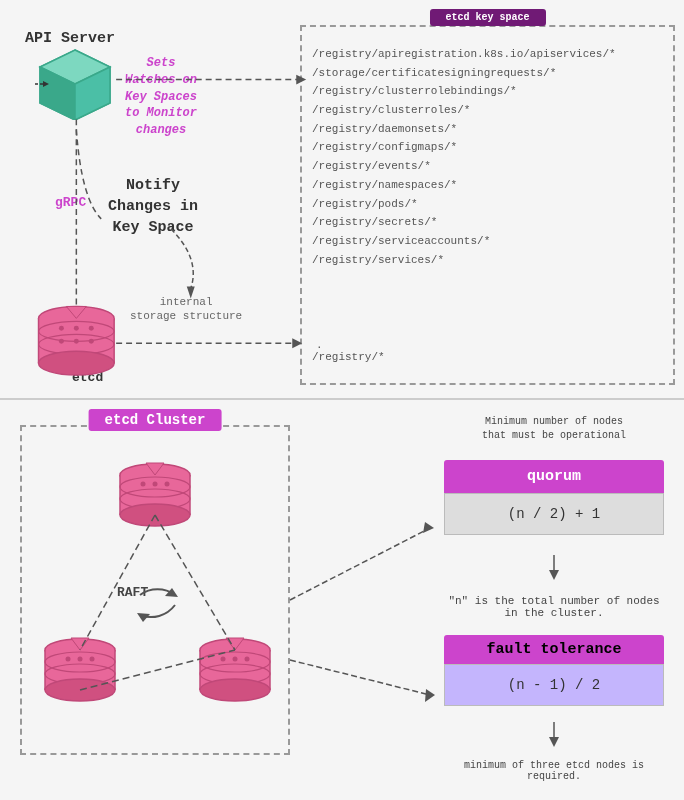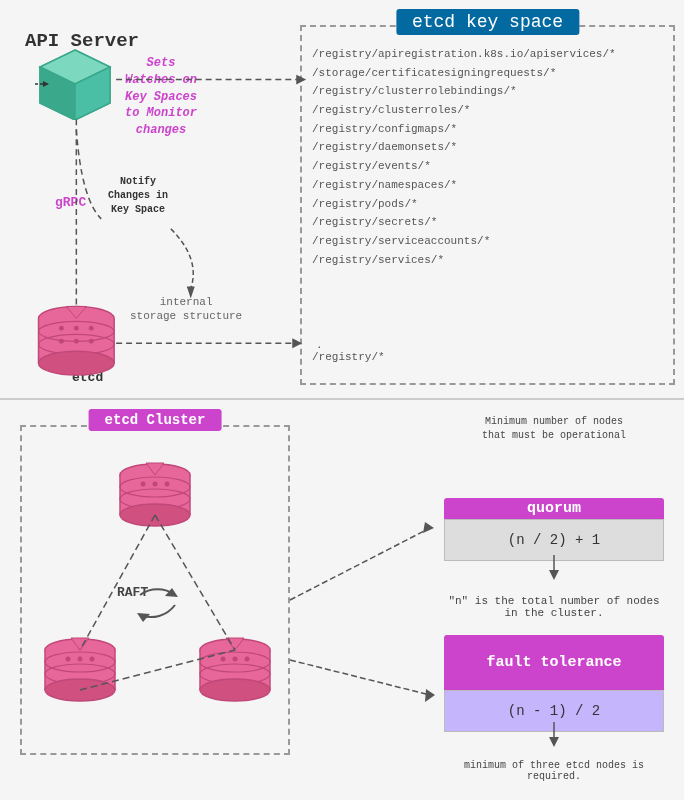--- a/index.html
+++ b/index.html
@@ -26,21 +26,21 @@
       width: 684px;
       height: 400px;
       background: #f5f5f5;
       border-bottom: 2px solid #ccc;
     }
 
     
     .api-server-label {
       position: absolute;
       top: 30px; left: 25px;
-      font-size: 19px;
+      font-size: 15px;
       font-weight: bold;
       color: #333;
     }
 
     
     .watches-annotation {
       position: absolute;
       top: 55px; left: 125px;
       color: #cc44cc;
       font-size: 12px;
@@ -57,25 +57,25 @@
       width: 375px;
       height: 360px;
       border: 2px dashed #999;
       background: transparent;
     }
 
     .etcd-keyspace-title {
       position: absolute;
       top: -18px; left: 50%;
       transform: translateX(-50%);
-      background: #0369a1;
+      background: #701a75;
       color: #fff;
       padding: 3px 16px;
-      font-size: 18px;
-      font-weight: normal;
+      font-size: 10px;
+      font-weight: bold;
       white-space: nowrap;
       border-radius: 3px;
     }
 
     .keyspace-paths {
       position: absolute;
       top: 18px; left: 10px;
       font-size: 11px;
       color: #555;
       line-height: 1.7;
@@ -89,21 +89,21 @@
       position: absolute;
       bottom: 20px; left: 10px;
       font-size: 11px;
       color: #555;
     }
 
     
     .notify-label {
       position: absolute;
       top: 175px; left: 108px;
-      font-size: 10px;
+      font-size: 15px;
       color: #333;
       text-align: center;
       line-height: 1.4;
       font-weight: bold;
     }
 
     
     .grpc-label {
       position: absolute;
       top: 195px; left: 55px;
@@ -177,48 +177,47 @@
     .quorum-box {
       position: absolute;
       top: 60px; right: 20px;
       width: 220px;
     }
 
     .quorum-title-box {
       background: #cc44cc;
       color: #fff;
       text-align: center;
-      padding: 2px;
+      padding: 8px;
       font-size: 15px;
       font-weight: bold;
       border-radius: 3px 3px 0 0;
-      margin-top: 38px;
     }
 
     .quorum-formula-box {
       background: #ddd;
       text-align: center;
       padding: 12px;
       font-size: 14px;
       color: #333;
       border: 1px solid #bbb;
     }
 
     
     .fault-box {
       position: absolute;
       top: 235px; right: 20px;
       width: 220px;
     }
 
     .fault-title-box {
       background: #cc44cc;
-      color: #ffffff;
-      text-align: center;
-      padding: 19px;
+      color: #000000;
+      text-align: center;
+      padding: 6px;
       font-size: 15px;
       font-weight: bold;
       border-radius: 3px 3px 0 0;
     }
 
     .fault-formula-box {
       background: #c4b5fd;
       text-align: center;
       padding: 12px;
       font-size: 14px;
@@ -299,22 +298,22 @@
 
     <div class="etcd-label-top">etcd</div>
 
     <div class="etcd-keyspace-box">
       <div class="etcd-keyspace-title">etcd key space</div>
       <div class="keyspace-paths">
         <span class="path-item">/registry/apiregistration.k8s.io/apiservices/*</span>
         <span class="path-item">/storage/certificatesigningrequests/*</span>
         <span class="path-item">/registry/clusterrolebindings/*</span>
         <span class="path-item">/registry/clusterroles/*</span>
+        <span class="path-item">/registry/daemonsets/*</span>
         <span class="path-item">/registry/configmaps/*</span>
-        <span class="path-item">/registry/daemonsets/*</span>
         <span class="path-item">/registry/events/*</span>
         <span class="path-item">/registry/namespaces/*</span>
         <span class="path-item">/registry/pods/*</span>
         <span class="path-item">/registry/secrets/*</span>
         <span class="path-item">/registry/serviceaccounts/*</span>
         <span class="path-item">/registry/services/*</span>
       </div>
       <div class="keyspace-bottom-path">
         <span style="margin-left:4px;">.</span><br>
         <span>/registry/*</span>

